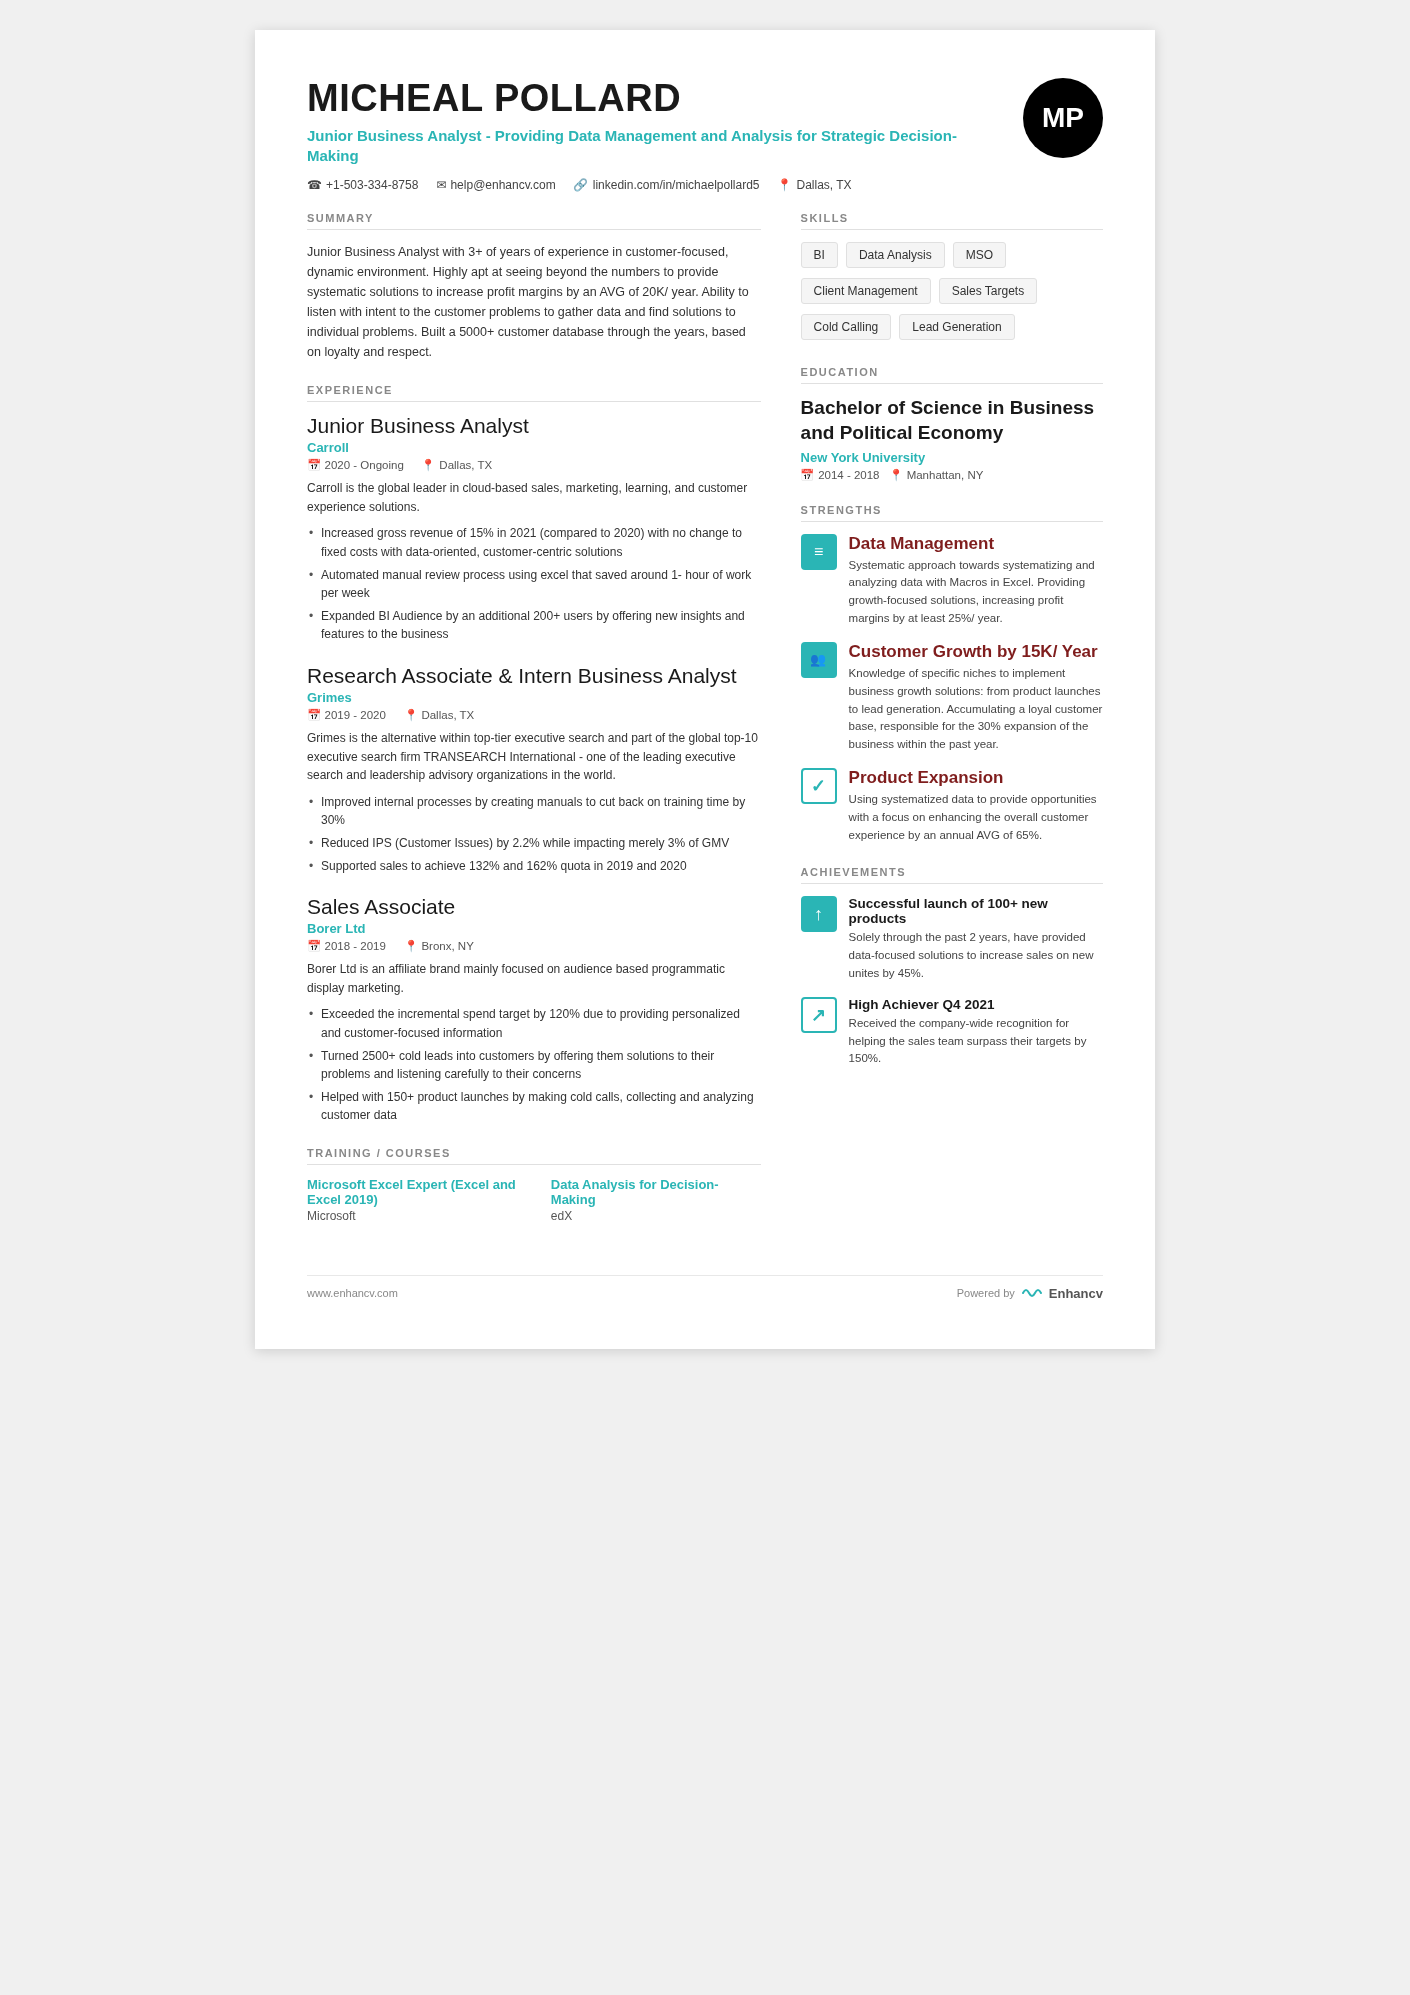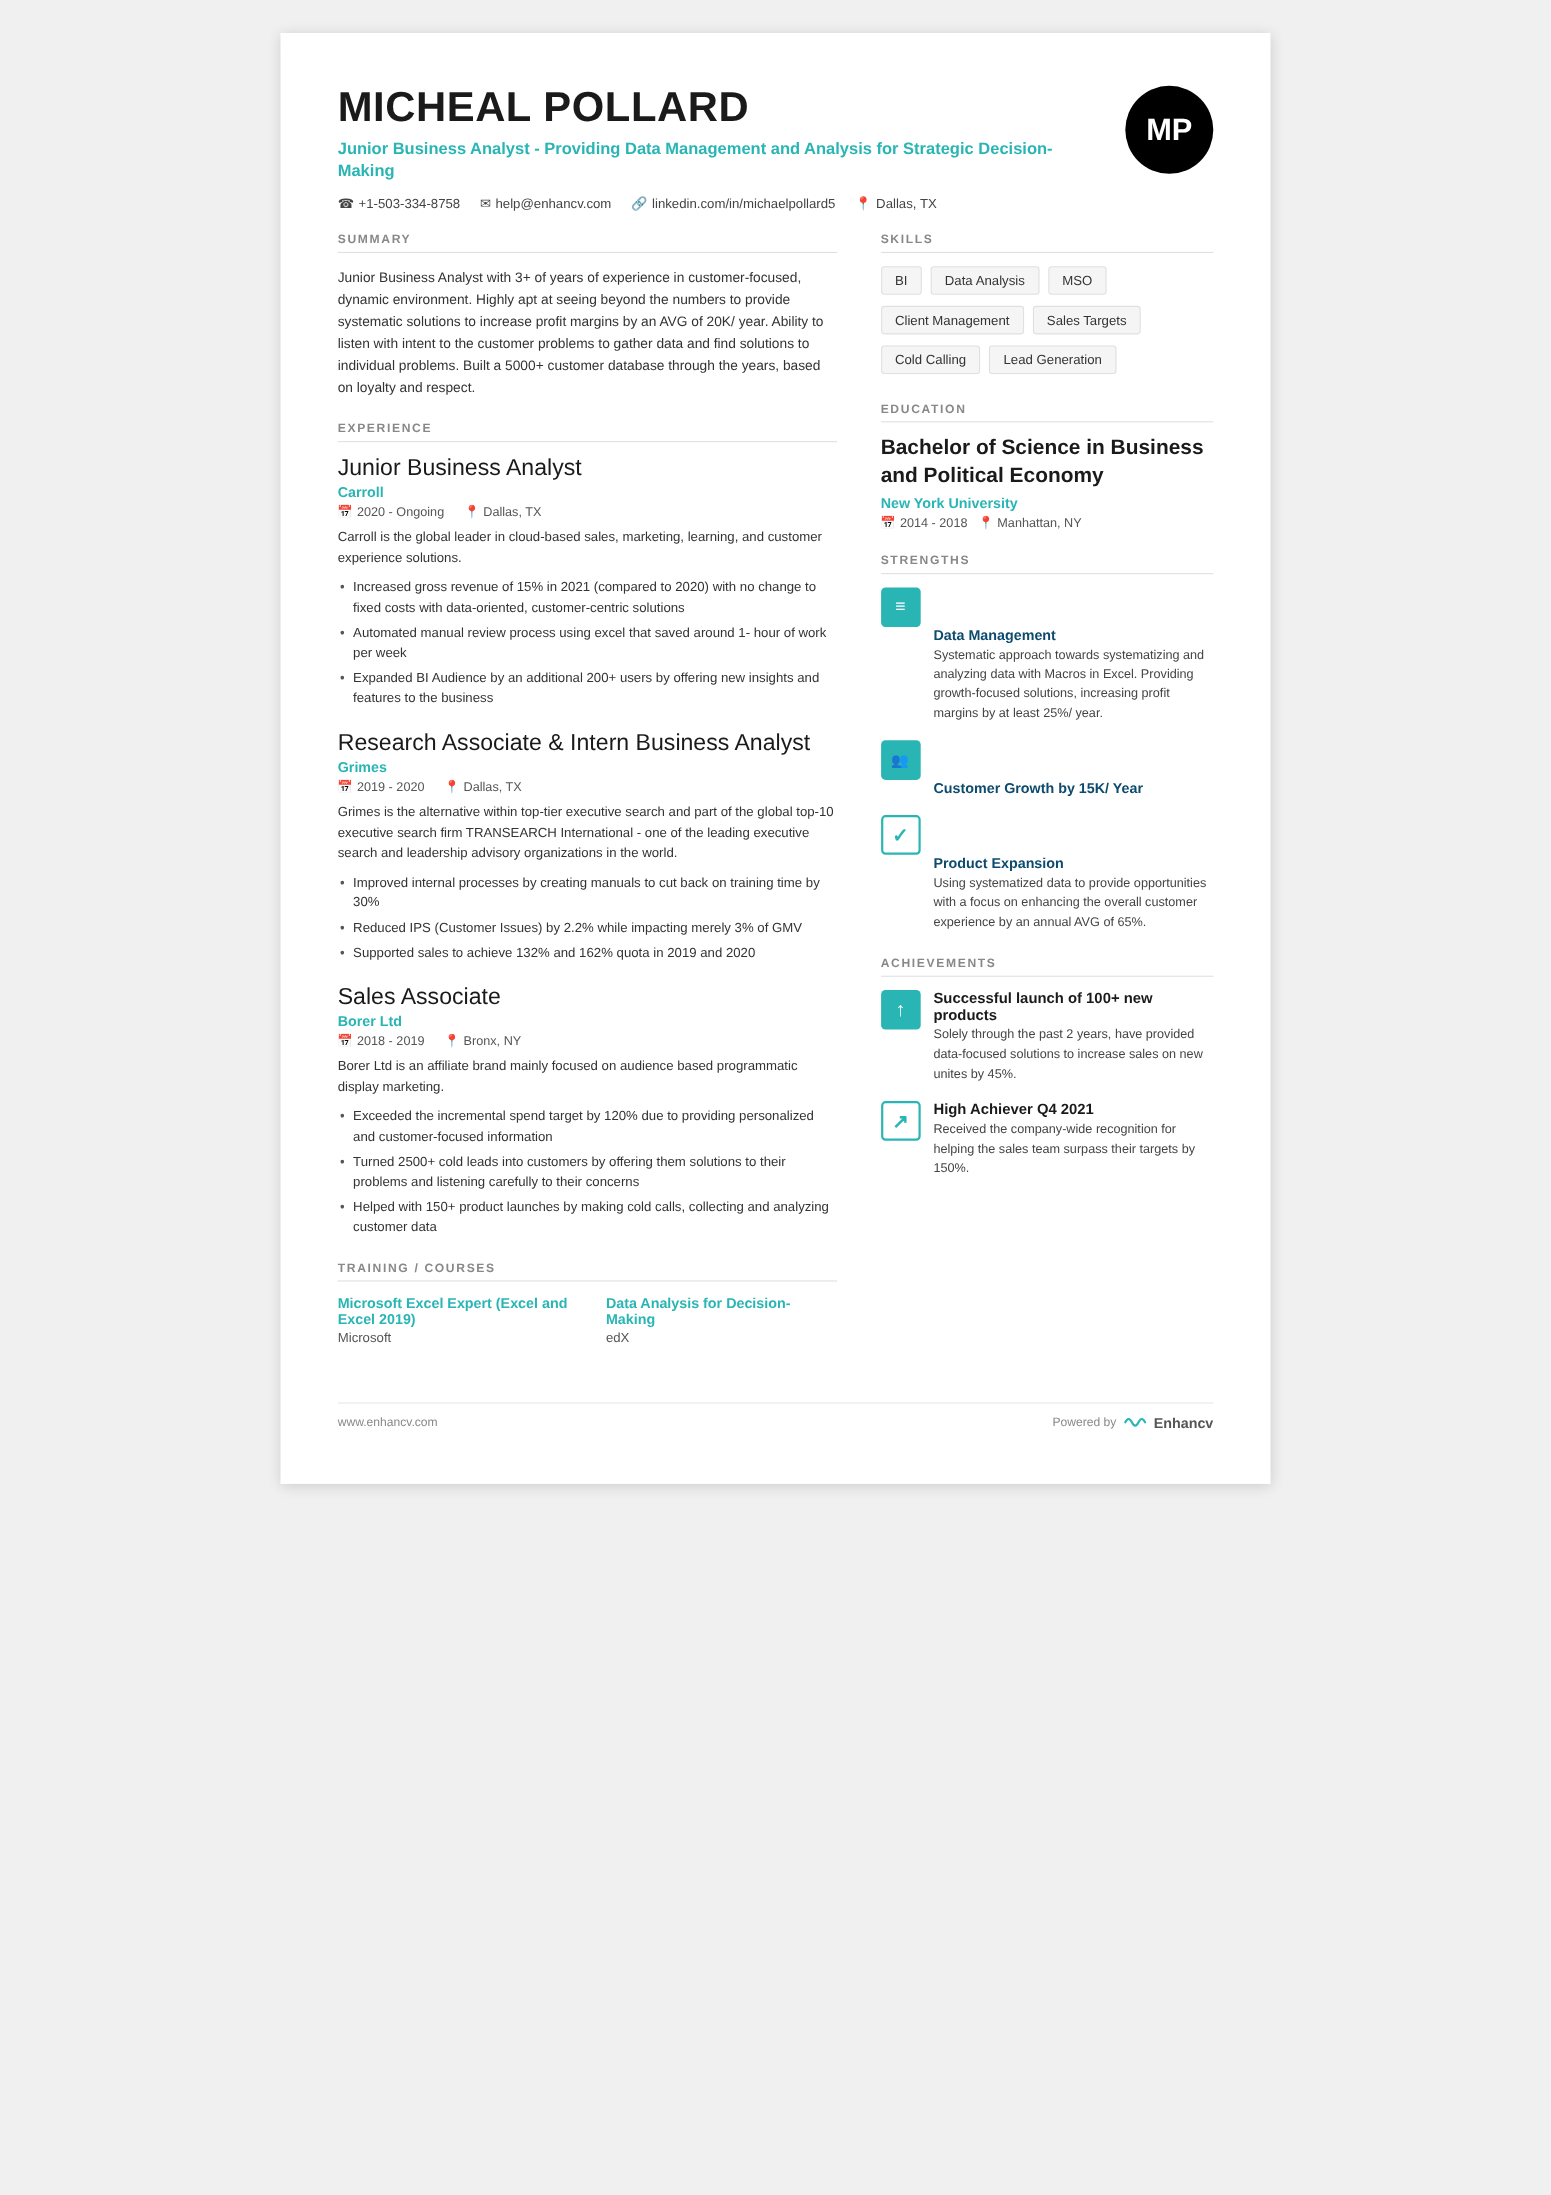--- a/index.html
+++ b/index.html
@@ -122,21 +122,21 @@
       height: 36px;
       border-radius: 4px;
       display: flex;
       align-items: center;
       justify-content: center;
       flex-shrink: 0;
       font-size: 16px;
     }
     .icon-teal { background: #2ab5b5; color: #fff; }
     .icon-teal-outline { border: 2px solid #2ab5b5; color: #2ab5b5; background: #fff; }
-    .strength-title { font-size: 13px; font-weight: 700; color: #0c4a6e; margin-bottom: 3px; margin-top: 36px; }
+    .strength-title { font-size: 17px; font-weight: 700; color: #7f1d1d; margin-bottom: 3px; }
     .strength-desc { font-size: 11.5px; color: #444; line-height: 1.55; }
     
     .achievement-item { display: flex; gap: 12px; margin-bottom: 14px; align-items: flex-start; }
     .achievement-icon {
       width: 36px;
       height: 36px;
       border-radius: 4px;
       display: flex;
       align-items: center;
       justify-content: center;
@@ -310,20 +310,21 @@
           <div>
             <div class="strength-title">Data Management</div>
             <div class="strength-desc">Systematic approach towards systematizing and analyzing data with Macros in Excel. Providing growth-focused solutions, increasing profit margins by at least 25%/ year.</div>
           </div>
         </div>
 
         <div class="strength-item">
           <div class="strength-icon icon-teal" style="font-size:13px;">👥</div>
           <div>
             <div class="strength-title">Customer Growth by 15K/ Year</div>
+            <div class="strength-desc">Knowledge of specific niches to implement business growth solutions: from product launches to lead generation. Accumulating a loyal customer base, responsible for the 30% expansion of the business within the past year.</div>
           </div>
         </div>
 
         <div class="strength-item">
           <div class="strength-icon icon-teal-outline" style="font-size:18px;font-weight:bold;">✓</div>
           <div>
             <div class="strength-title">Product Expansion</div>
             <div class="strength-desc">Using systematized data to provide opportunities with a focus on enhancing the overall customer experience by an annual AVG of 65%.</div>
           </div>
         </div>

